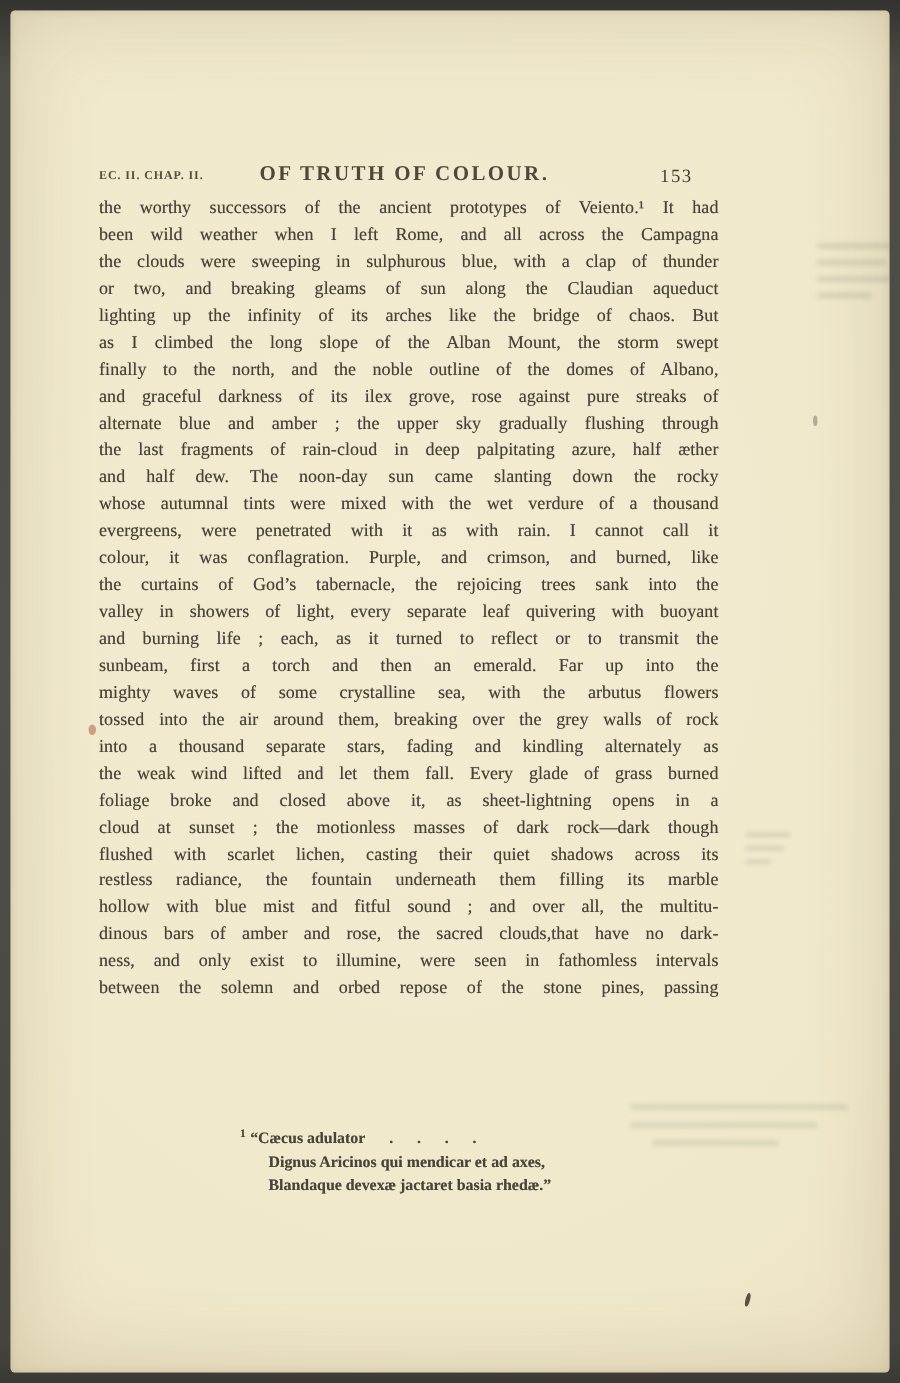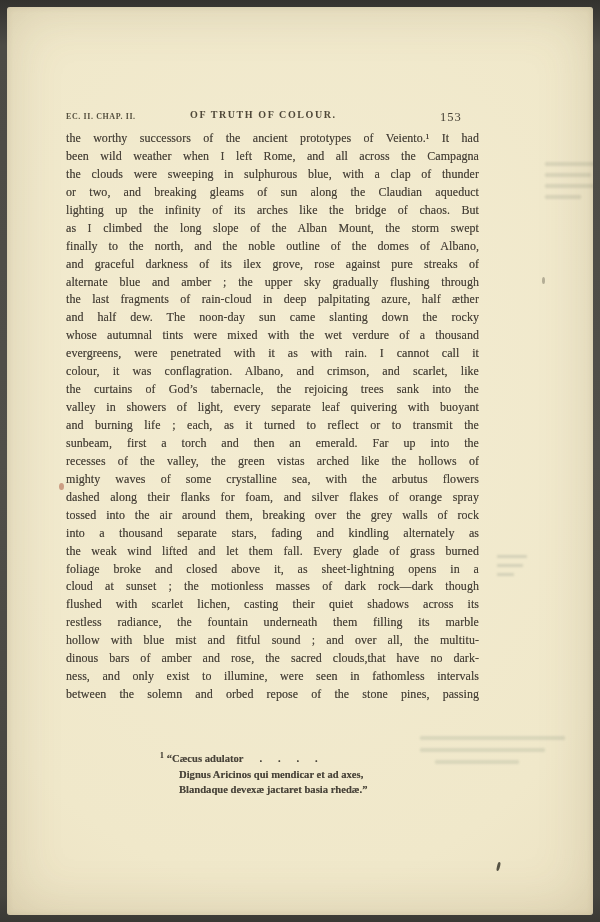--- a/index.html
+++ b/index.html
@@ -23,22 +23,22 @@
     content:""; position:absolute; inset:0; pointer-events:none;
     box-shadow: inset 0 0 55px rgba(110,92,52,0.20), inset 0 0 6px rgba(110,92,52,0.15);
     border-radius:3px;
   }
   .header { position:absolute; top:99px; left:0; right:0; height:20px; color:#4d463a; }
   .sec {
     position:absolute; left:59px; top:6px;
     font-size:8px; font-weight:700; letter-spacing:0.6px; color:#55503f;
   }
   .title {
-    position:absolute; left:183px; top:3px;
-    font-size:10px; font-weight:700; letter-spacing:1.6px; color:#4f4839;
+    position:absolute; left:166px; top:3px;
+    font-size:14px; font-weight:700; letter-spacing:1.6px; color:#4f4839;
   }
   .pagenum {
     position:absolute; left:433px; top:4px;
     font-size:12.5px; letter-spacing:1px; color:#433e33;
   }
   .textblock { position:absolute; left:59px; top:123px; width:413px; }
   .bodyline {
     font-size:12px; line-height:17.94px;
     color:#474138;
     text-align:justify; text-align-last:justify;
@@ -90,28 +90,26 @@
         <div class="bodyline">or two, and breaking gleams of sun along the Claudian aqueduct</div>
         <div class="bodyline">lighting up the infinity of its arches like the bridge of chaos.  But</div>
         <div class="bodyline">as I climbed the long slope of the Alban Mount, the storm swept</div>
         <div class="bodyline">finally to the north, and the noble outline of the domes of Albano,</div>
         <div class="bodyline">and graceful darkness of its ilex grove, rose against pure streaks of</div>
         <div class="bodyline">alternate blue and amber ; the upper sky gradually flushing through</div>
         <div class="bodyline">the last fragments of rain-cloud in deep palpitating azure, half æther</div>
         <div class="bodyline">and half dew.  The noon-day sun came slanting down the rocky</div>
         <div class="bodyline">whose autumnal tints were mixed with the wet verdure of a thousand</div>
         <div class="bodyline">evergreens, were penetrated with it as with rain.  I cannot call it</div>
-        <div class="bodyline">colour, it was conflagration.  Albano, and crimson, and scarlet, like</div>
+        <div class="bodyline">colour, it was conflagration.  Purple, and crimson, and burned, like</div>
         <div class="bodyline">the curtains of God’s tabernacle, the rejoicing trees sank into the</div>
         <div class="bodyline">valley in showers of light, every separate leaf quivering with buoyant</div>
         <div class="bodyline">and burning life ; each, as it turned to reflect or to transmit the</div>
         <div class="bodyline">sunbeam, first a torch and then an emerald.  Far up into the</div>
-        <div class="bodyline">recesses of the valley, the green vistas arched like the hollows of</div>
         <div class="bodyline">mighty waves of some crystalline sea, with the arbutus flowers</div>
-        <div class="bodyline">dashed along their flanks for foam, and silver flakes of orange spray</div>
         <div class="bodyline">tossed into the air around them, breaking over the grey walls of rock</div>
         <div class="bodyline">into a thousand separate stars, fading and kindling alternately as</div>
         <div class="bodyline">the weak wind lifted and let them fall.  Every glade of grass burned</div>
         <div class="bodyline">foliage broke and closed above it, as sheet-lightning opens in a</div>
         <div class="bodyline">cloud at sunset ; the motionless masses of dark rock—dark though</div>
         <div class="bodyline">flushed with scarlet lichen, casting their quiet shadows across its</div>
         <div class="bodyline">restless radiance, the fountain underneath them filling its marble</div>
         <div class="bodyline">hollow with blue mist and fitful sound ; and over all, the multitu-</div>
         <div class="bodyline">dinous bars of amber and rose, the sacred clouds,that have no dark-</div>
         <div class="bodyline">ness, and only exist to illumine, were seen in fathomless intervals</div>

